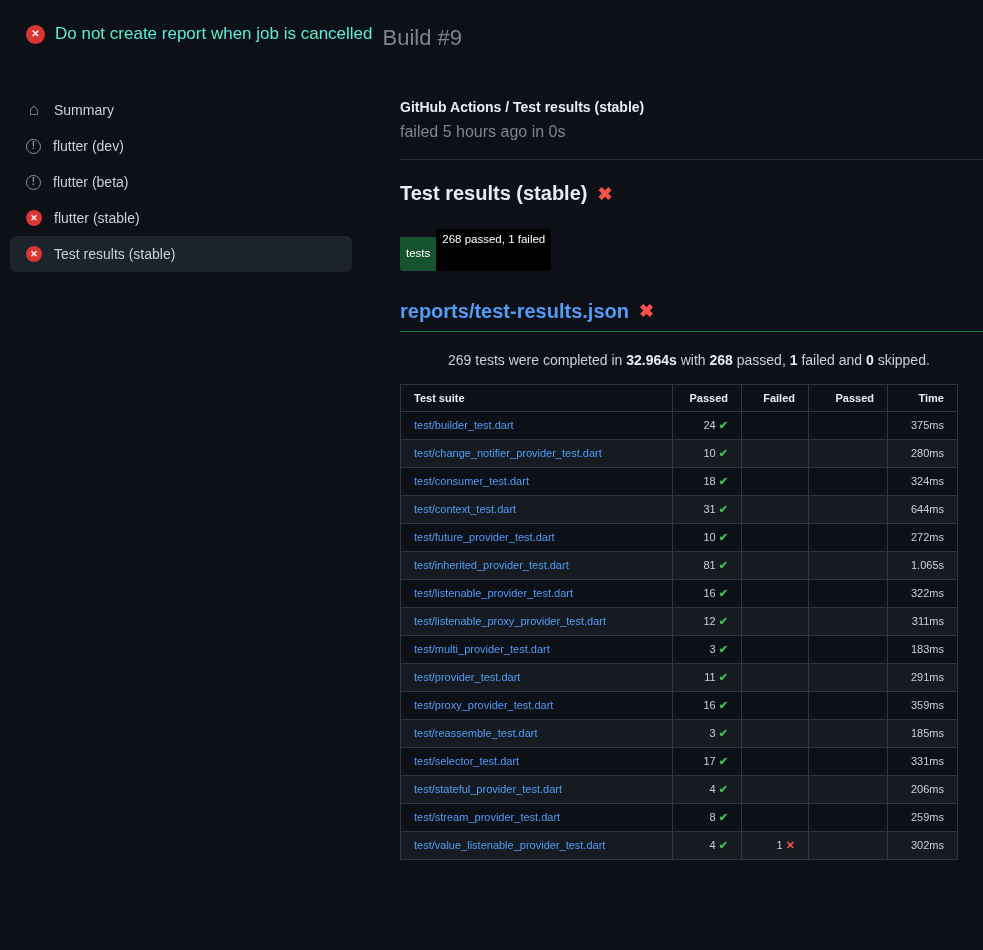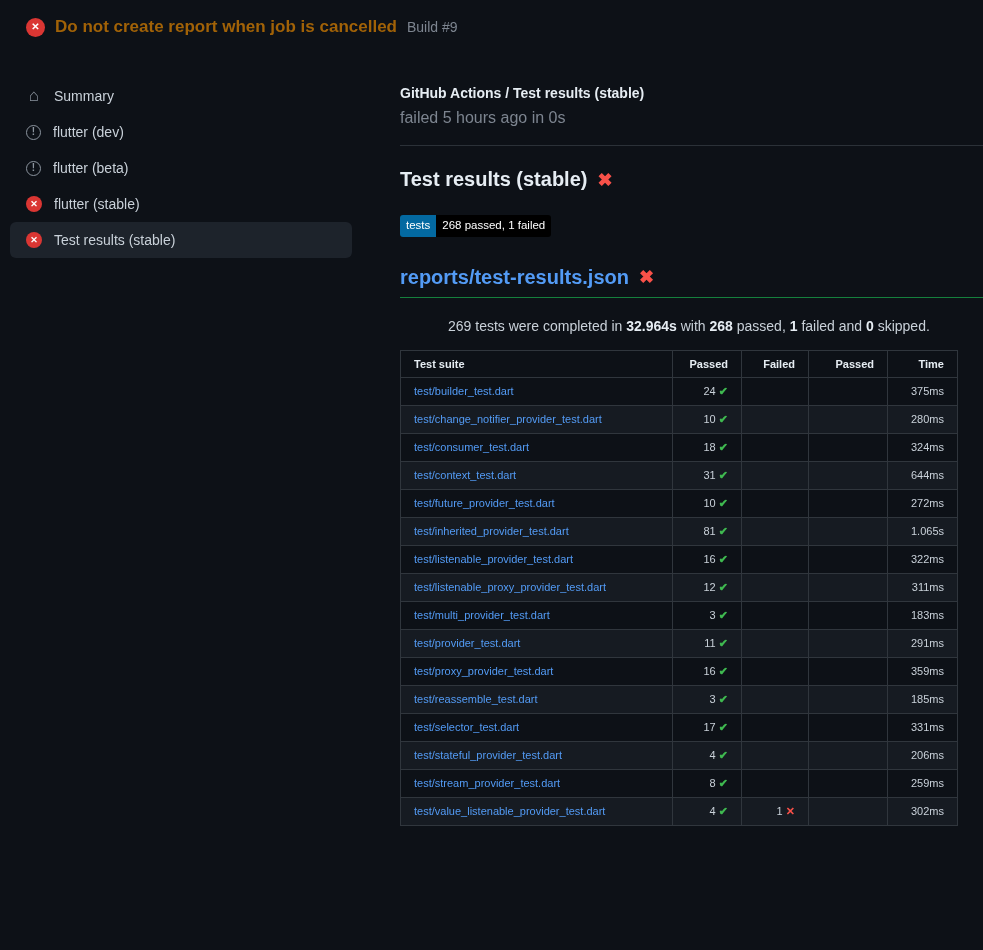--- a/index.html
+++ b/index.html
@@ -27,27 +27,28 @@
     display: inline-flex;
     align-items: center;
     justify-content: center;
     flex-shrink: 0;
     font-size: 10px;
     font-weight: 700;
     line-height: 1;
   }
   .run-title {
     font-size: 17px;
-    font-weight: 700;
-    color: #a16207;
+    font-weight: 400;
+    color: #5eead4;
   }
   .build-number {
-    font-size: 14px;
+    font-size: 22px;
     color: #7d8590;
     font-weight: 400;
+    margin-top: 8px;
   }
 
   
   .layout { display: flex; align-items: flex-start; }
   .sidebar {
     width: 376px;
     flex-shrink: 0;
     padding: 26px 24px 0 10px;
   }
   .main {
@@ -130,21 +131,21 @@
 
   .badge {
     display: inline-flex;
     margin-top: 24px;
     font-size: 11.5px;
     line-height: 1;
     border-radius: 3px;
     overflow: hidden;
     color: #ffffff;
   }
-  .badge-label { background: #0369a1; padding: 5px 6px; }
+  .badge-label { background: #14532d; padding: 11px 6px; margin-top: 8px; }
   .badge-value { background: #000000; padding: 5px 6px; }
 
   .report-title {
     margin-top: 28px;
     padding-bottom: 8px;
     border-bottom: 1px solid #15803d;
     display: flex;
     align-items: center;
     gap: 10px;
     line-height: 24px;

